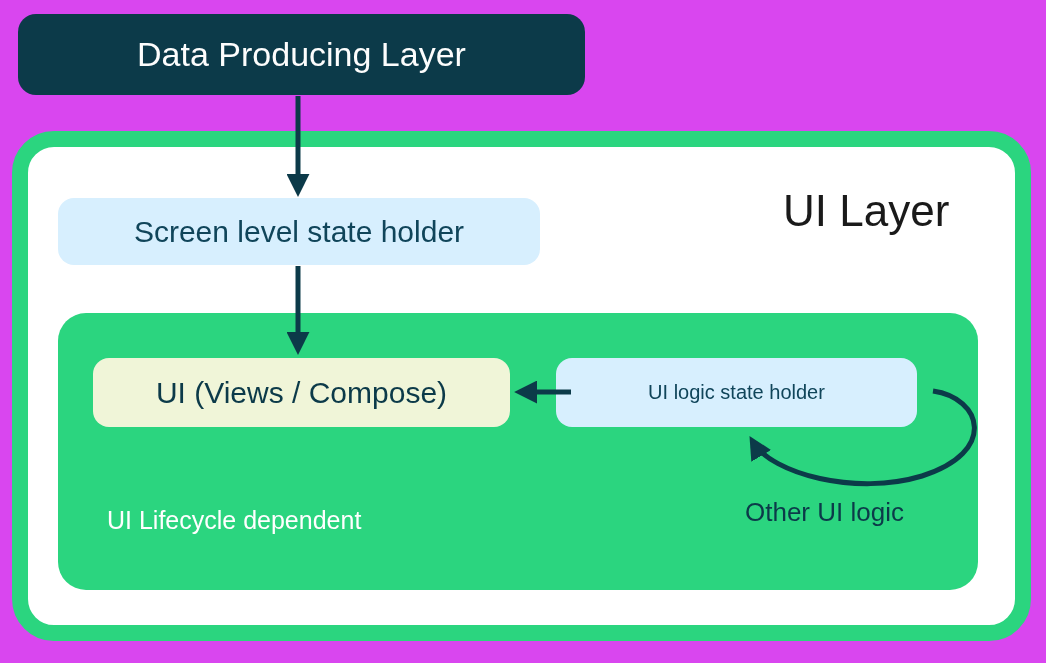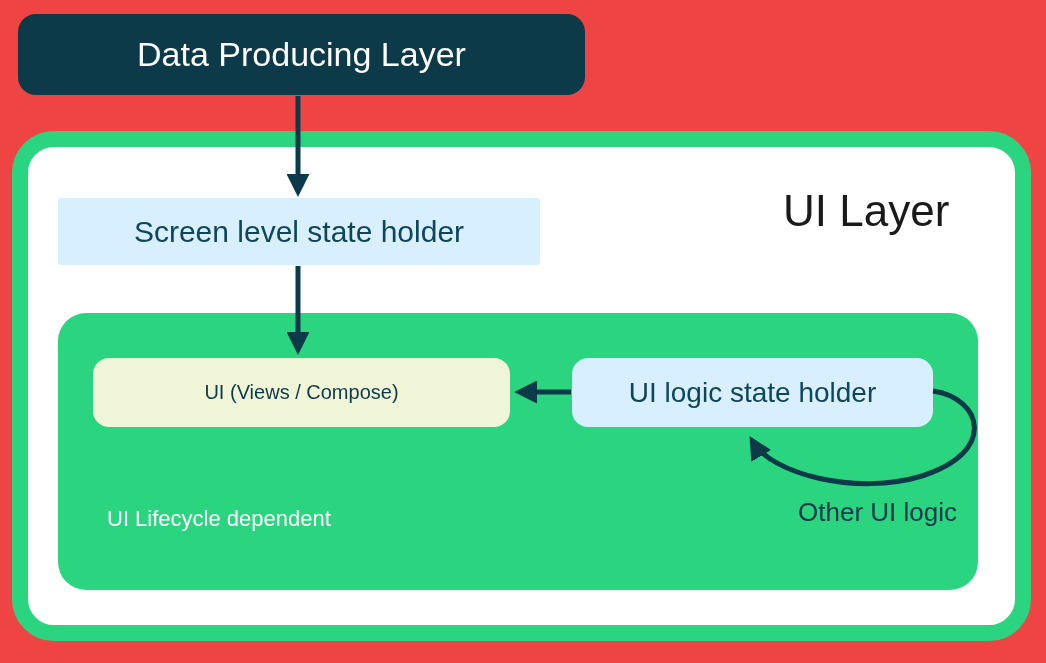--- a/index.html
+++ b/index.html
@@ -1,58 +1,58 @@
 <!DOCTYPE html>
 <html><head>
 <meta charset="utf-8">
 <style>
   html,body{margin:0;padding:0;background:#ffffff;}
   #canvas{
-    position:relative;width:1046px;height:663px;background:#ef4444;overflow:hidden;
+    position:relative;width:1046px;height:663px;background:#d946ef;overflow:hidden;
     font-family:"Liberation Sans", sans-serif;
   }
   .box{position:absolute;display:flex;align-items:center;justify-content:center;box-sizing:border-box;}
   
   .dark-box{
     left:18px;top:14px;width:567px;height:81px;border-radius:18px;
     background:#0c3a49;color:#fdfdfd;font-size:34px;
   }
   
   .outer-container{
     position:absolute;left:12px;top:131px;width:1019px;height:510px;
     border:16px solid #2bd57f;border-radius:42px;background:#ffffff;box-sizing:border-box;
   }
   .ui-layer-title{
     position:absolute;left:783px;top:186px;width:240px;
     font-size:44px;color:#1a1a1a;text-align:left;white-space:nowrap;
   }
   .screen-holder-box{
-    left:58px;top:198px;width:482px;height:67px;border-radius:3px;
+    left:58px;top:198px;width:482px;height:67px;border-radius:16px;
     background:#d7effe;color:#10455a;font-size:30px;
   }
   
   .lifecycle-box{
     position:absolute;left:58px;top:313px;width:920px;height:277px;
     border-radius:28px;background:#2bd57f;
   }
   .ui-views-box{
     left:93px;top:358px;width:417px;height:69px;border-radius:16px;
-    background:#f0f5d8;color:#0c3a49;font-size:20px;
+    background:#f0f5d8;color:#0c3a49;font-size:30px;
   }
   .ui-logic-box{
-    left:572px;top:358px;width:361px;height:69px;border-radius:16px;
-    background:#d7effe;color:#10455a;font-size:28px;
+    left:556px;top:358px;width:361px;height:69px;border-radius:16px;
+    background:#d7effe;color:#10455a;font-size:20px;
   }
   .lifecycle-caption{
     position:absolute;left:107px;top:506px;
-    color:#ffffff;font-size:22px;white-space:nowrap;
+    color:#ffffff;font-size:25px;white-space:nowrap;
   }
   .loop-note{
     position:absolute;left:745px;top:496px;width:212px;
-    color:#0c3a49;font-size:26px;line-height:32px;text-align:right;
+    color:#0c3a49;font-size:26px;line-height:32px;text-align:left;
   }
   #arrow-layer{position:absolute;left:0;top:0;width:1046px;height:663px;pointer-events:none;z-index:10;}
 </style>
 </head>
 <body>
 
 <div id="canvas">
 
   <div class="box dark-box">
     <span>Data Producing Layer</span>

